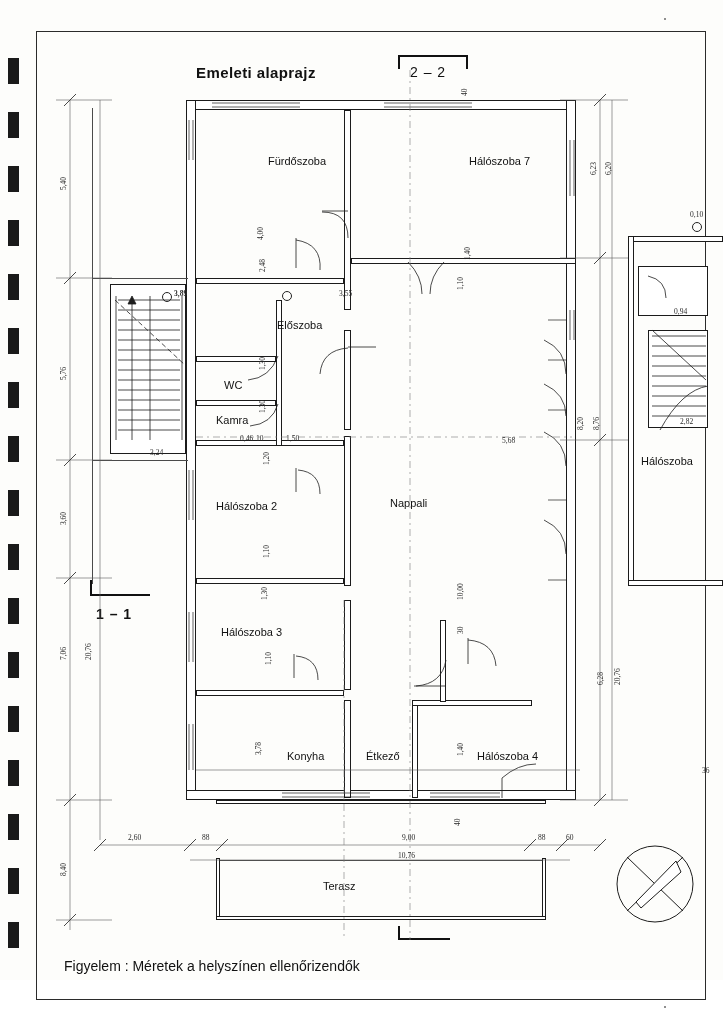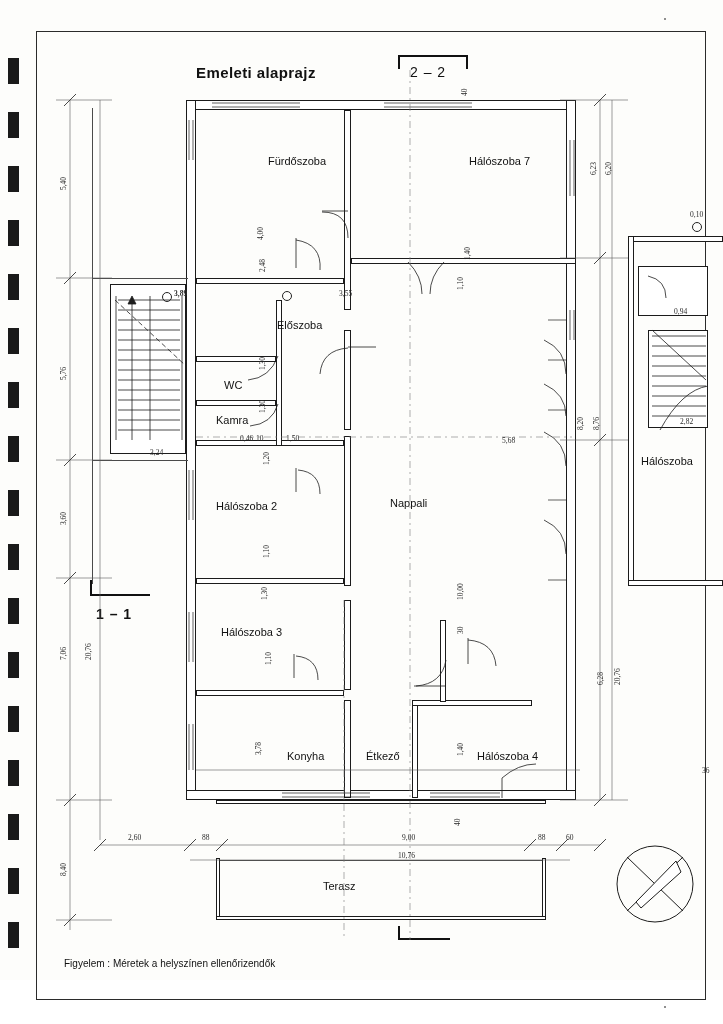--- a/index.html
+++ b/index.html
@@ -95,21 +95,21 @@
     position: absolute;
     font-size: 7.5px;
     color: #2a2a2a;
     white-space: nowrap;
     transform: rotate(-90deg);
     transform-origin: left top;
     font-family: "Liberation Serif", serif;
   }
   .note {
     position: absolute;
-    font-size: 10px;
+    font-size: 14px;
     color: #111;
     white-space: nowrap;
   }
   svg.overlay {
     position: absolute;
     left: 0; top: 0;
     width: 723px;
     height: 1024px;
     pointer-events: none;
   }

